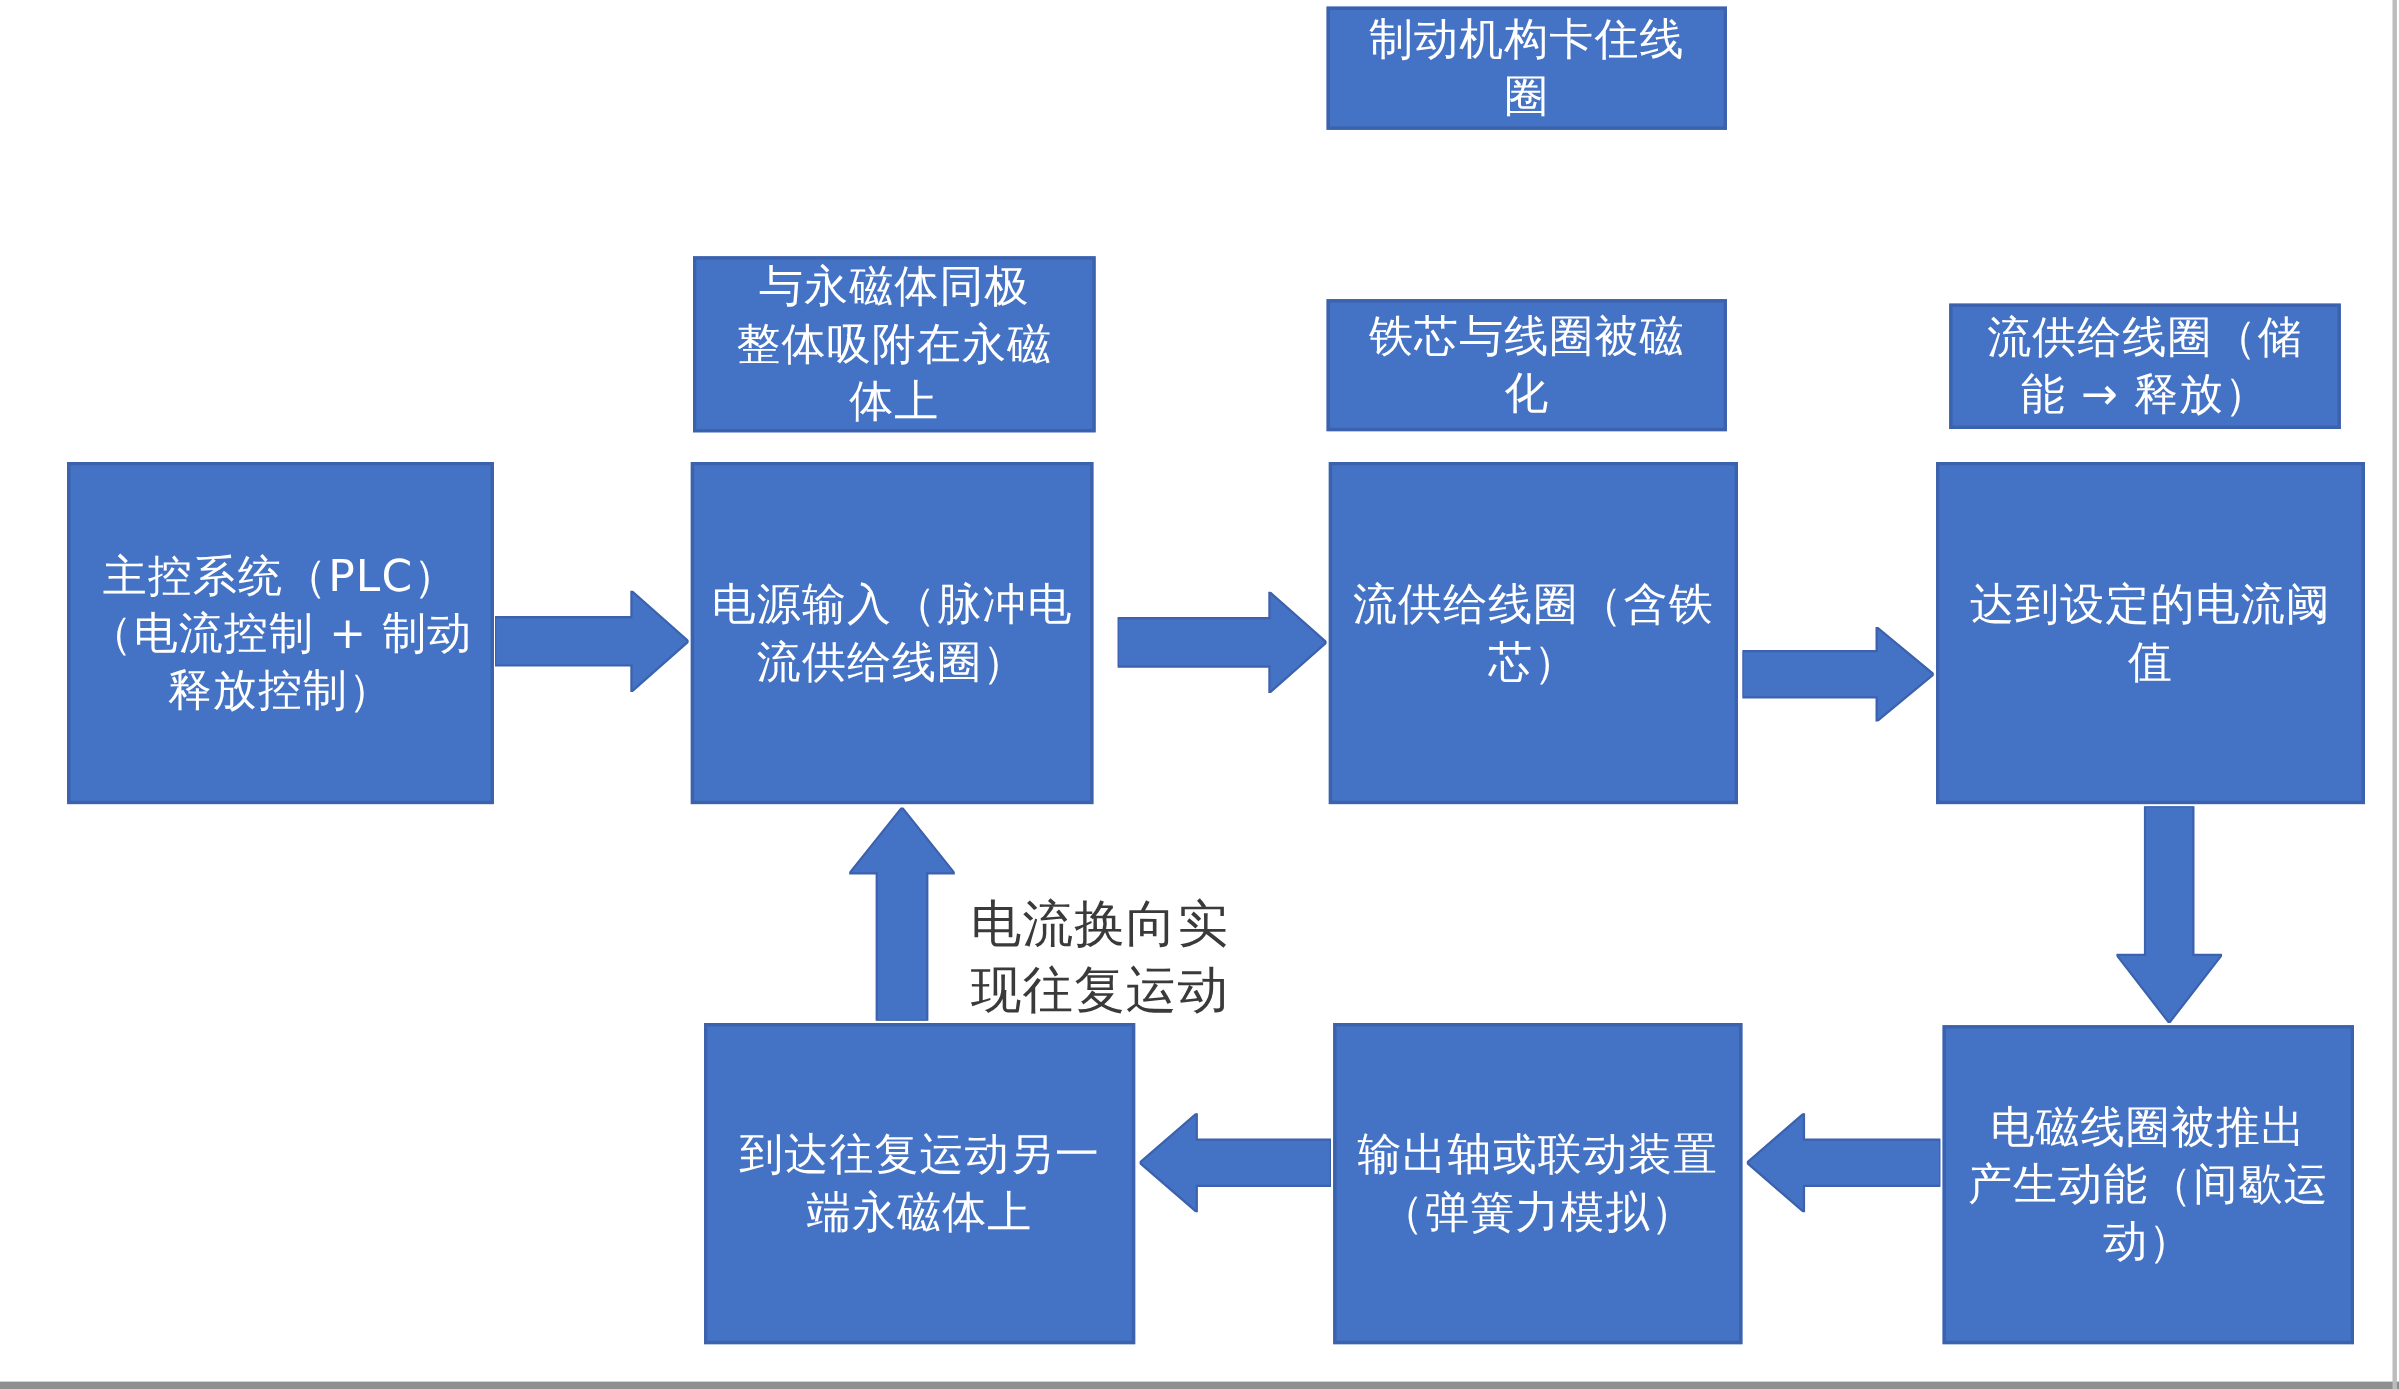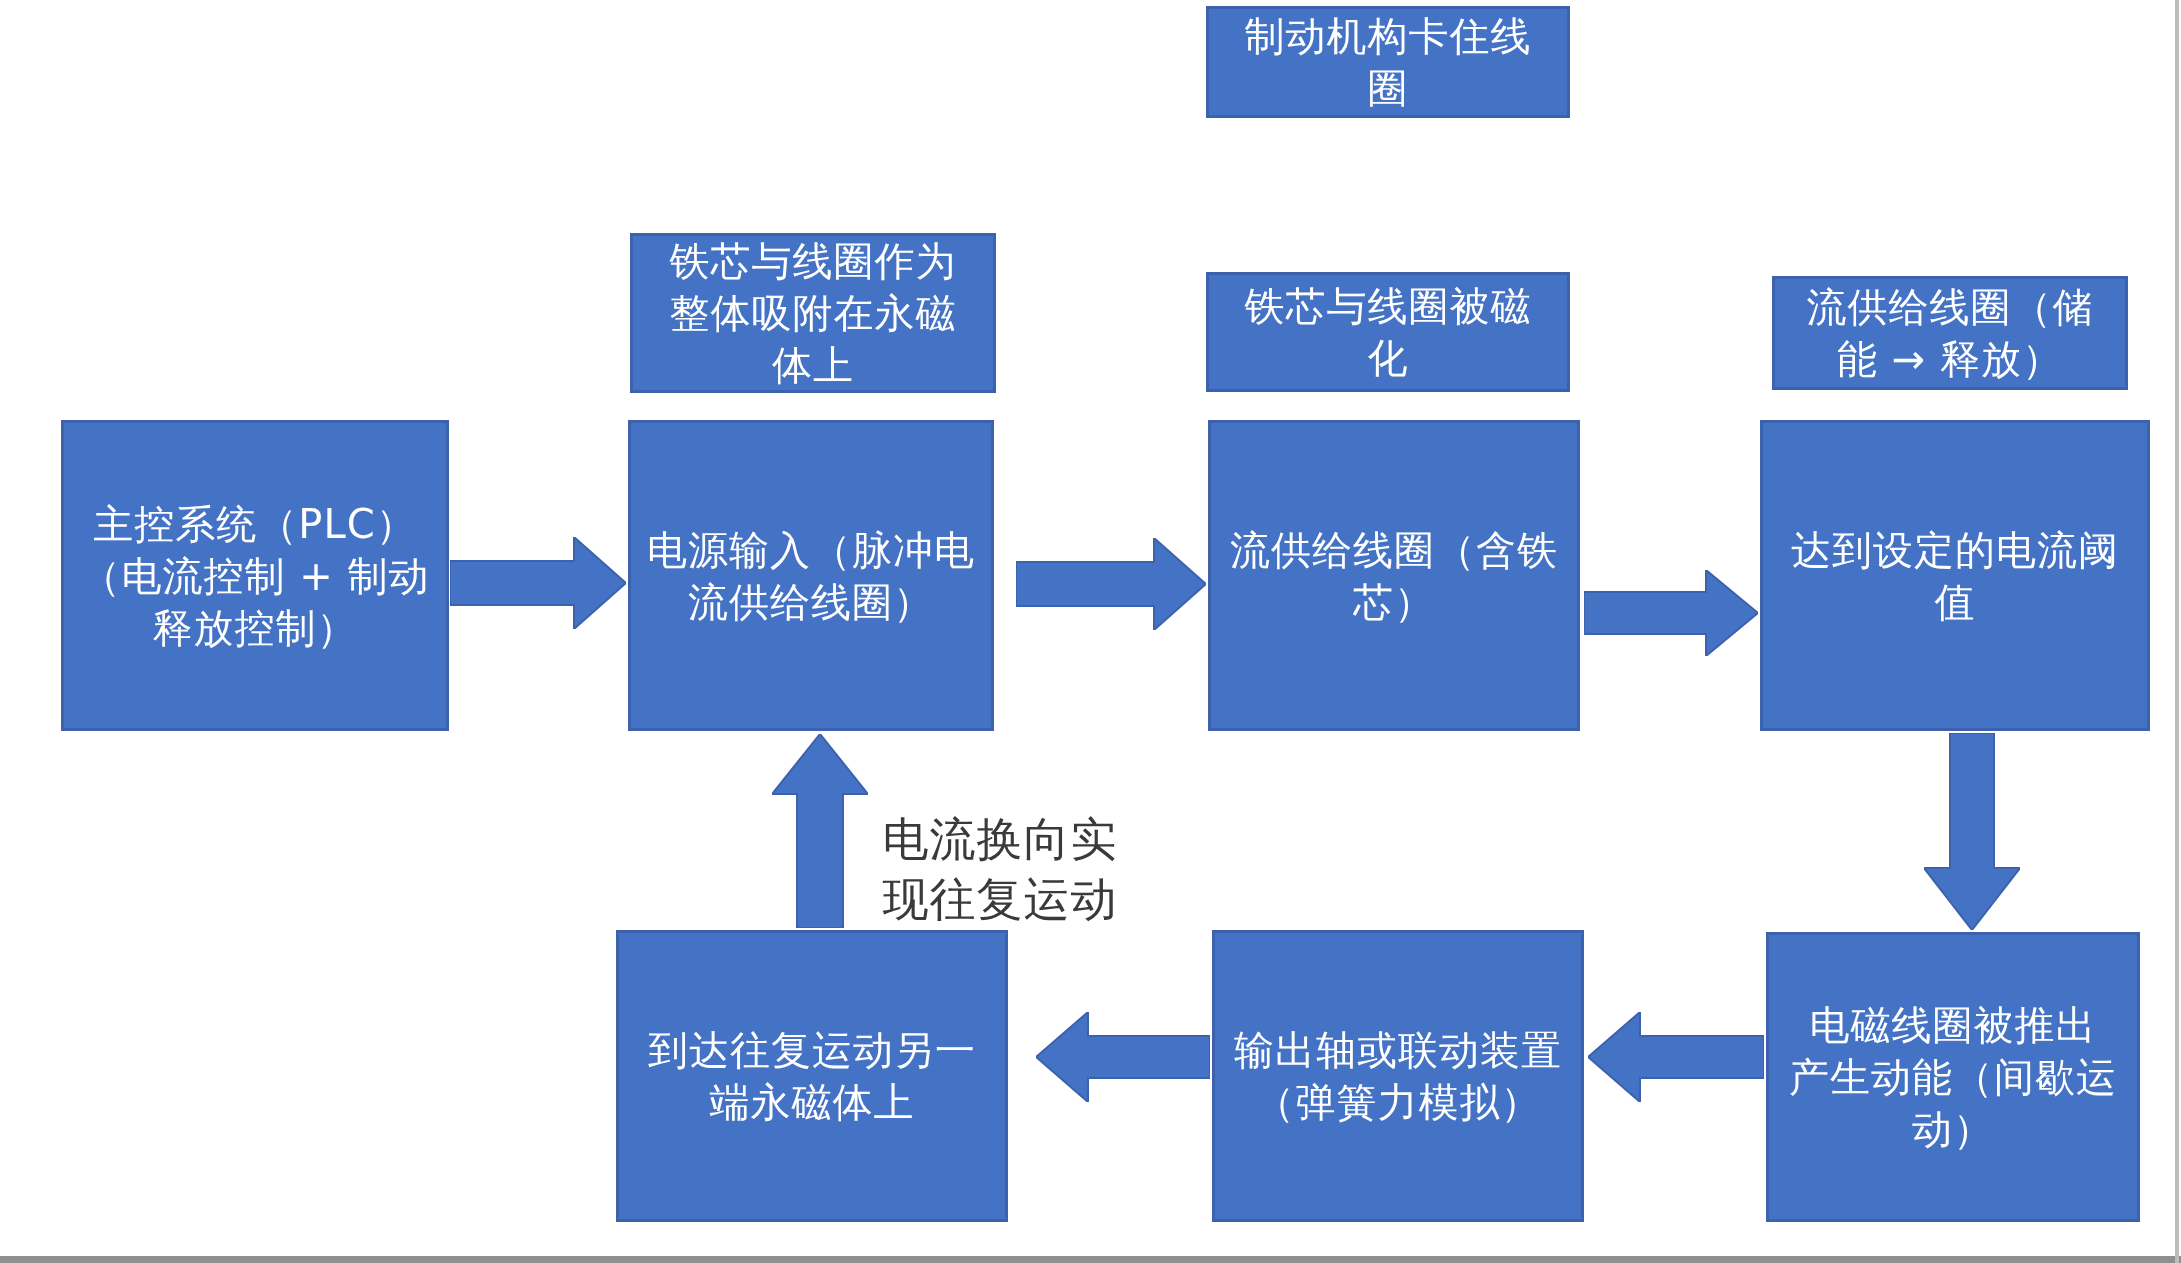--- a/index.html
+++ b/index.html
@@ -78,21 +78,21 @@
 圈</span>
   </div>
 
 
   <div class="node" style="left:1206px; top:272px; width:364px; height:120px">
     <span class="node-text">铁芯与线圈被磁
 化</span>
   </div>
 
   <div class="node" style="left:630px; top:233px; width:366px; height:160px">
-    <span class="node-text">铁芯与线圈作为
+    <span class="node-text">与永磁体同极
 整体吸附在永磁
 体上</span>
   </div>
 
   <div class="node" style="left:1772px; top:276px; width:356px; height:114px">
     <span class="node-text">流供给线圈（储
 能 → 释放）</span>
   </div>
 
   <div class="node" style="left:61px; top:420px; width:388px; height:311px">
@@ -119,21 +119,21 @@
     <span class="node-text">电磁线圈被推出
 产生动能（间歇运
 动）</span>
   </div>
 
   <div class="node" style="left:1212px; top:930px; width:372px; height:292px">
     <span class="node-text">输出轴或联动装置
 （弹簧力模拟）</span>
   </div>
 
-  <div class="node" style="left:616px; top:930px; width:392px; height:292px">
+  <div class="node" style="left:640px; top:930px; width:392px; height:292px">
     <span class="node-text">到达往复运动另一
 端永磁体上</span>
   </div>
 
   <svg class="arrow" style="left:450px; top:537px" width="176" height="92">
     <polygon points="0,24 124,24 124,0 176,46 124,92 124,68 0,68"></polygon>
   </svg>
 
   <svg class="arrow" style="left:1016px; top:538px" width="190" height="92">
     <polygon points="0,24 138,24 138,0 190,46 138,92 138,68 0,68"></polygon>

